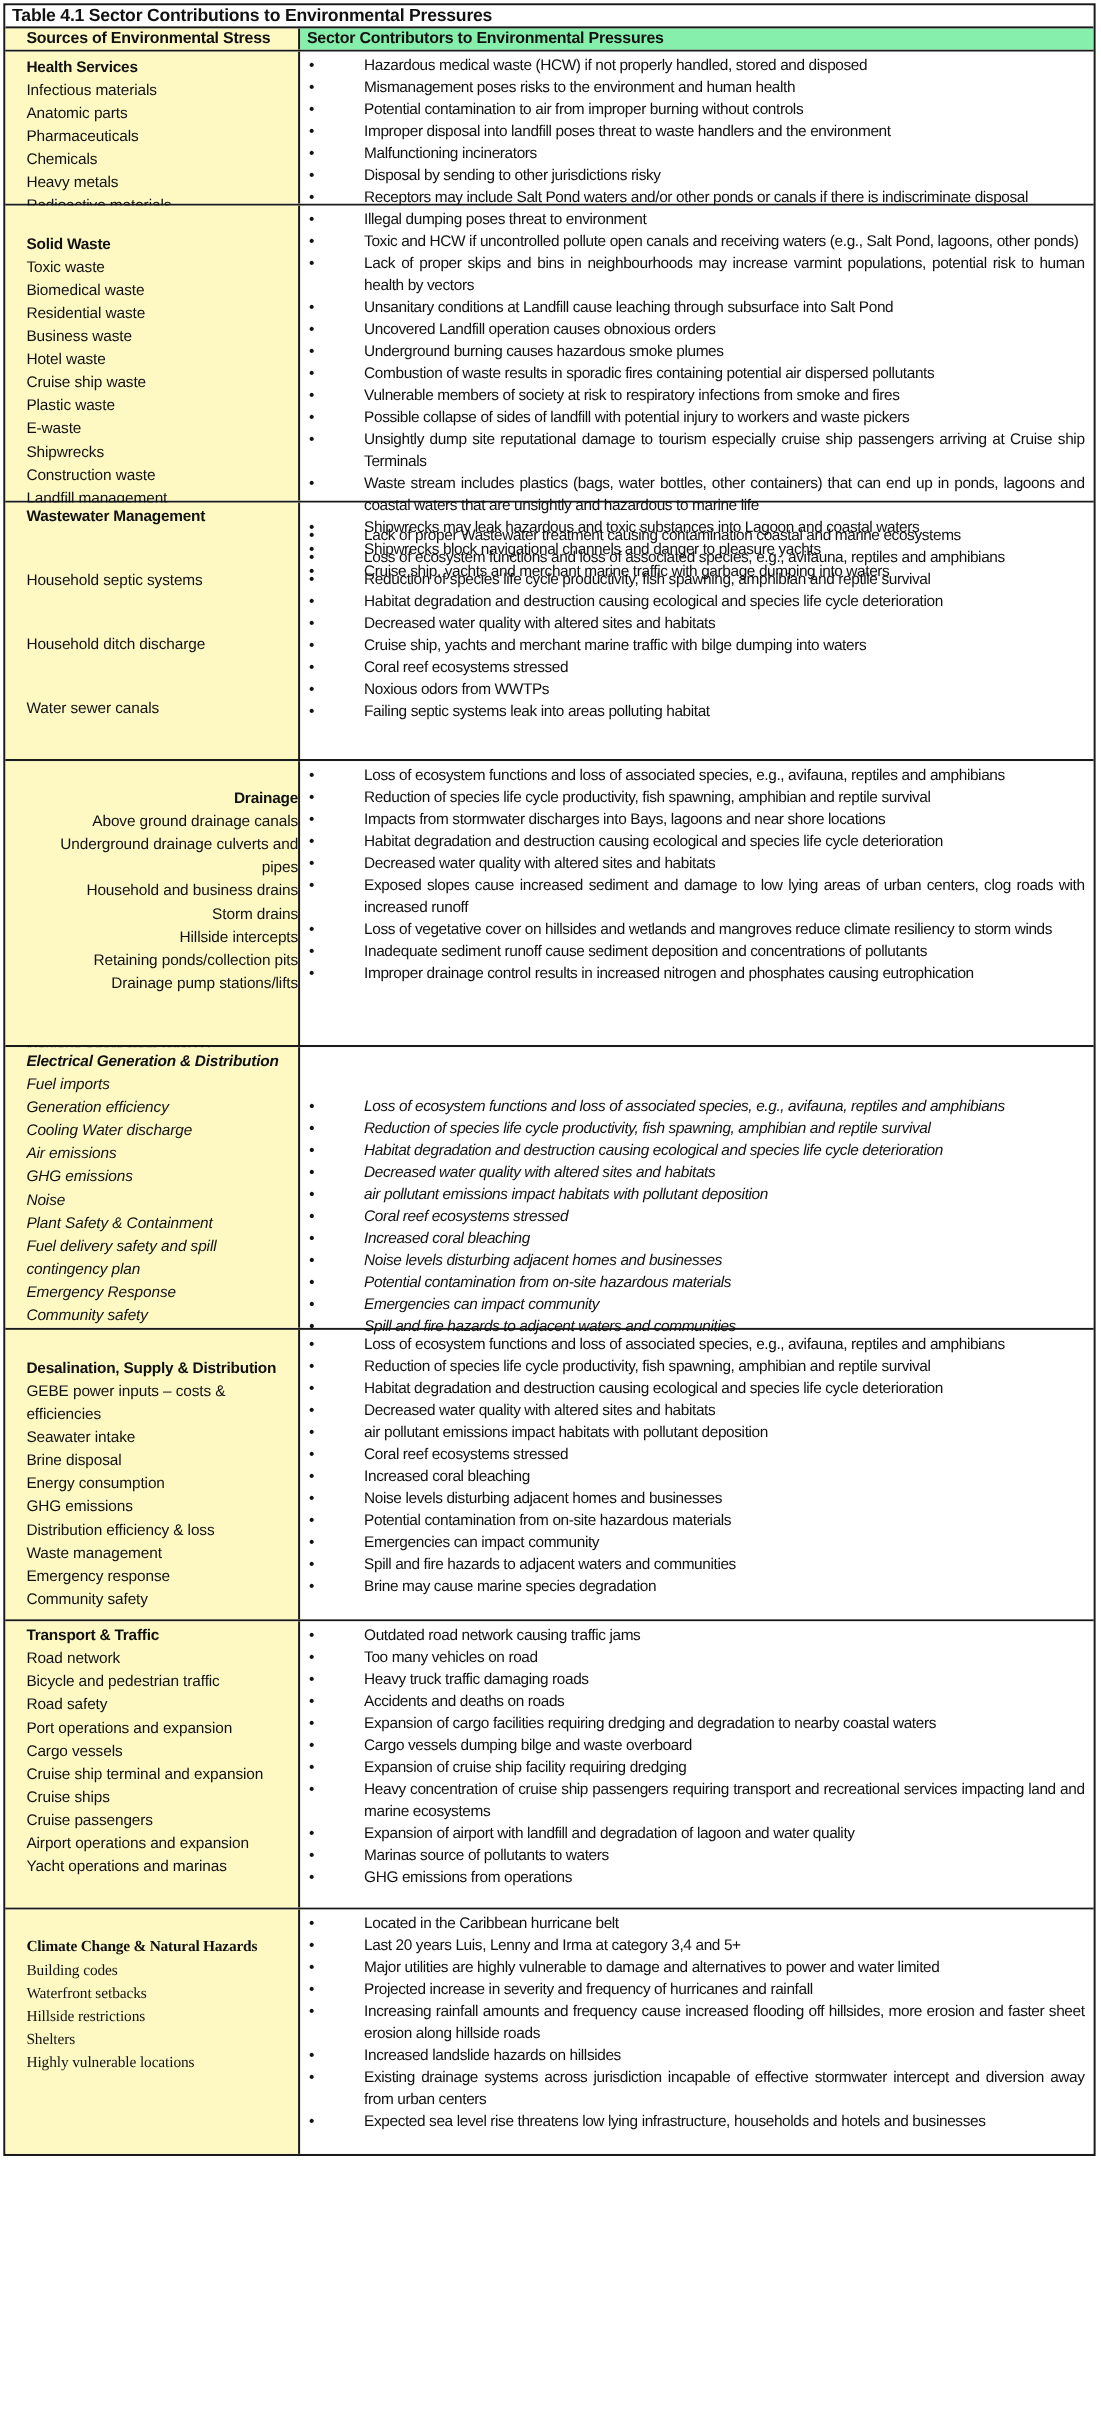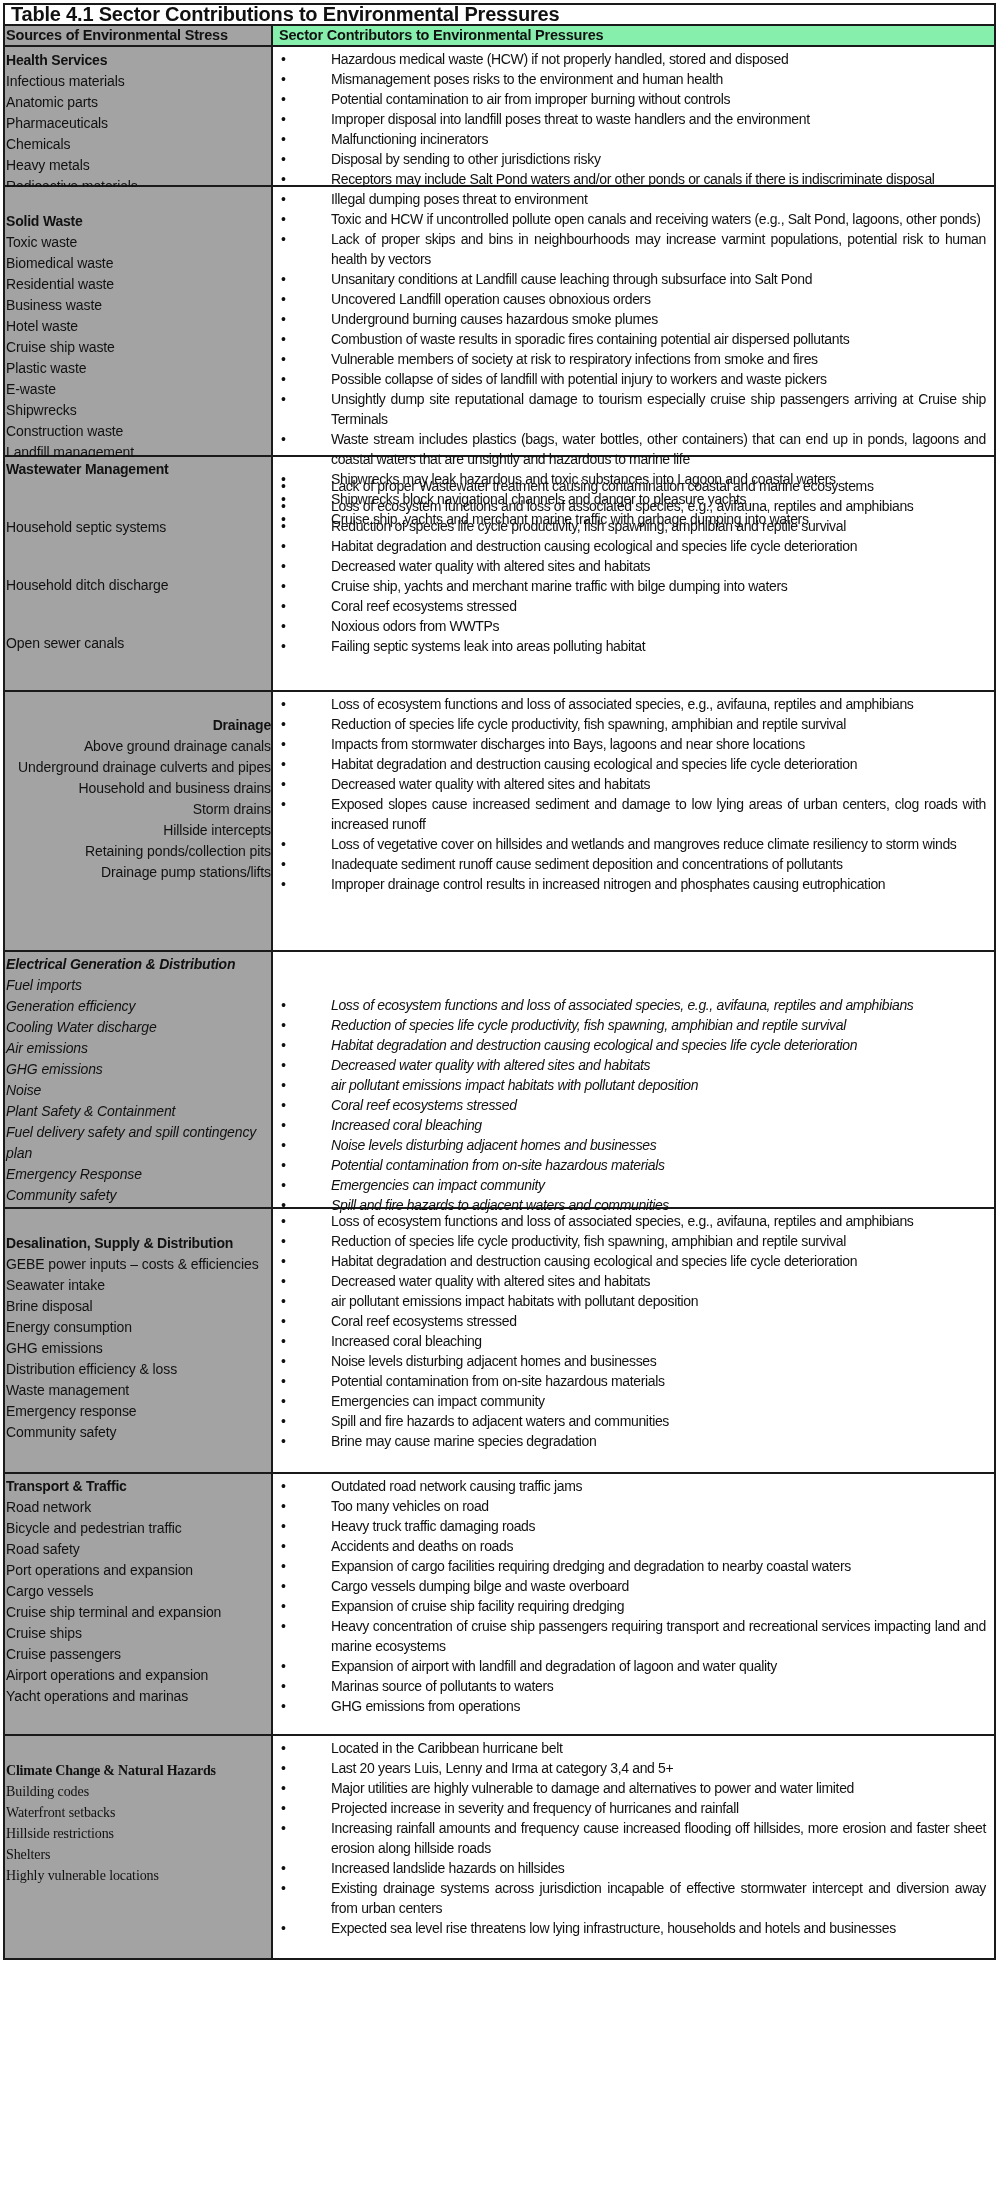--- a/index.html
+++ b/index.html
@@ -3,27 +3,27 @@
 <meta charset="utf-8">
 <style>
   html, body { margin: 0; padding: 0; background: #ffffff; }
   body { width: 1001px; height: 2204px; overflow: hidden; font-family: "Liberation Sans", sans-serif; color: #111; }
   .table {
     position: absolute; left: 3px; top: 3px; width: 993px;
     border: 2px solid #1a1a1a; box-sizing: border-box;
   }
   .caption {
     height: 19px; line-height: 19px; padding-left: 6px;
-    font-weight: bold; font-size: 20px; border-bottom: 2px solid #1a1a1a;
+    font-weight: bold; font-size: 16px; border-bottom: 2px solid #1a1a1a;
     background: #fff; white-space: nowrap; letter-spacing: -0.2px;
   }
   .row { display: flex; border-bottom: 2px solid #1a1a1a; box-sizing: border-box; }
   .row:last-child { border-bottom: none; }
   .hdr { height: 21px; }
-  .lcol { width: 268px; background: #a3a3a3; border-right: 2px solid #1a1a1a; box-sizing: border-box; padding-left: 1px; }
+  .lcol { width: 268px; background: #fef9c3; border-right: 2px solid #1a1a1a; box-sizing: border-box; padding-left: 19px; }
   .rcol { flex: 1; background: #fff; box-sizing: border-box; padding-left: 6px; padding-right: 8px; }
   .hdr .lcol, .hdr .rcol { font-weight: bold; font-size: 14.5px; line-height: 19px; white-space: nowrap; letter-spacing: -0.2px; }
   .hdr .rcol { background: #86efac; }
   .lcol .sec-title { font-weight: bold; font-size: 14px; line-height: 21px; white-space: nowrap; letter-spacing: -0.2px; }
   .lcol .sec-item { font-size: 14px; line-height: 21px; letter-spacing: -0.1px; }
   .lcol { display: flex; flex-direction: column; justify-content: flex-start; }
   ul.bullets { list-style: none; margin: 0; padding: 0; }
   ul.bullets li { position: relative; padding-left: 52px; font-family: "Liberation Sans Narrow", "Liberation Sans", sans-serif; font-size: 14px; line-height: 20px; text-align: justify; letter-spacing: -0.35px; }
   ul.bullets li .bul { position: absolute; left: 2px; top: 0; font-size: 14px; }
 </style>
@@ -96,21 +96,21 @@
             <li><span class="bul">•</span><span>Shipwrecks block navigational channels and danger to pleasure yachts</span></li>
             <li><span class="bul">•</span><span>Cruise ship, yachts and merchant marine traffic with garbage dumping into waters</span></li>
           </ul>
         </div>
       </div>
       <div class="row" style="height: 235px;">
         <div class="lcol" style="padding-top: 2px; gap: 37px;">
           <div class="sec-title">Wastewater Management</div>
           <div class="sec-item">Household septic systems</div>
           <div class="sec-item">Household ditch discharge</div>
-          <div class="sec-item">Open sewer canals</div>
+          <div class="sec-item">Water sewer canals</div>
           <div class="sec-item">WWTP operation</div>
           <div class="sec-item">WWTP pipe collection system</div>
           <div class="sec-item">WWTP discharge measurements</div>
           <div class="sec-item">Combined stormwater and septic overflows</div>
           <div class="sec-item">Noxious odors from WWTP</div>
         </div>
         <div class="rcol" style="padding-top: 19px;">
           <ul class="bullets">
             <li><span class="bul">•</span><span>Lack of proper Wastewater treatment causing contamination coastal and marine ecosystems</span></li>
             <li><span class="bul">•</span><span>Loss of ecosystem functions and loss of associated species, e.g., avifauna, reptiles and amphibians</span></li>

